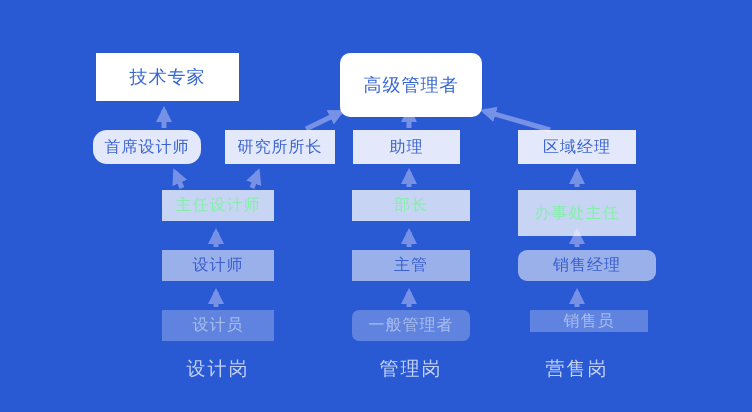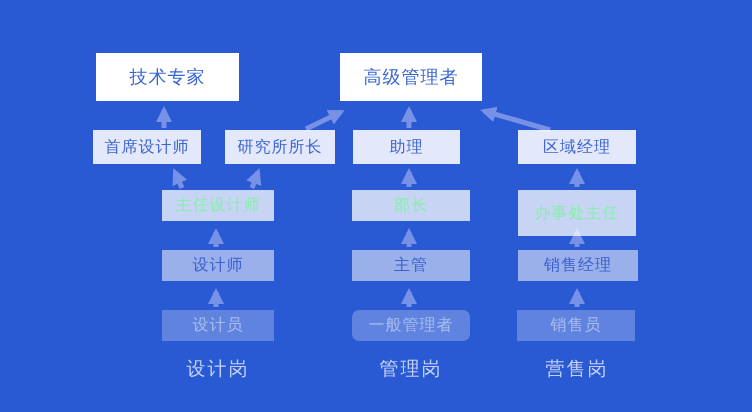--- a/index.html
+++ b/index.html
@@ -59,36 +59,36 @@
       <line x1="409" y1="247" x2="409" y2="232" marker-end="url(#ah)"></line>
       <line x1="577" y1="247" x2="577" y2="232" marker-end="url(#ah)"></line>
 
       <line x1="216" y1="307" x2="216" y2="292" marker-end="url(#ah)"></line>
       <line x1="409" y1="307" x2="409" y2="292" marker-end="url(#ah)"></line>
       <line x1="577" y1="307" x2="577" y2="292" marker-end="url(#ah)"></line>
     </g>
   </svg>
 
   <div class="node lv1" style="left:96px;top:53px;width:143px;height:48px;">技术专家</div>
-  <div class="node lv1" style="left:340px;top:53px;width:142px;height:48px;">高级管理者</div>
+  <div class="node lv1" style="left:340px;top:53px;width:142px;height:64px;border-radius:10px;">高级管理者</div>
 
-  <div class="node lv2" style="left:93px;top:130px;width:108px;height:34px;">首席设计师</div>
+  <div class="node lv2" style="left:93px;top:130px;width:108px;height:34px;border-radius:14px;">首席设计师</div>
   <div class="node lv2" style="left:225px;top:130px;width:110px;height:34px;">研究所所长</div>
   <div class="node lv2" style="left:353px;top:130px;width:107px;height:34px;">助理</div>
   <div class="node lv2" style="left:518px;top:130px;width:118px;height:34px;">区域经理</div>
 
   <div class="node lv3" style="left:162px;top:190px;width:112px;height:31px;">主任设计师</div>
   <div class="node lv3" style="left:352px;top:190px;width:118px;height:31px;">部长</div>
   <div class="node lv3" style="left:518px;top:190px;width:118px;height:46px;">办事处主任</div>
 
   <div class="node lv4" style="left:162px;top:250px;width:112px;height:31px;">设计师</div>
   <div class="node lv4" style="left:352px;top:250px;width:118px;height:31px;">主管</div>
-  <div class="node lv4" style="left:518px;top:250px;width:120px;height:31px;">销售经理</div>
+  <div class="node lv4" style="left:518px;top:250px;width:138px;height:31px;border-radius:9px;">销售经理</div>
 
   <div class="node lv5" style="left:162px;top:310px;width:112px;height:31px;">设计员</div>
   <div class="node lv5" style="left:352px;top:310px;width:118px;height:31px;border-radius:7px;">一般管理者</div>
-  <div class="node lv5" style="left:517px;top:310px;width:118px;height:31px;">销售员</div>
+  <div class="node lv5" style="left:530px;top:310px;width:118px;height:22px;">销售员</div>
 
   <div class="footer-label" style="left:158px;top:357px;width:120px;">设计岗</div>
   <div class="footer-label" style="left:351px;top:357px;width:120px;">管理岗</div>
   <div class="footer-label" style="left:517px;top:357px;width:120px;">营售岗</div>
 
 </div>
 
 </body></html>

